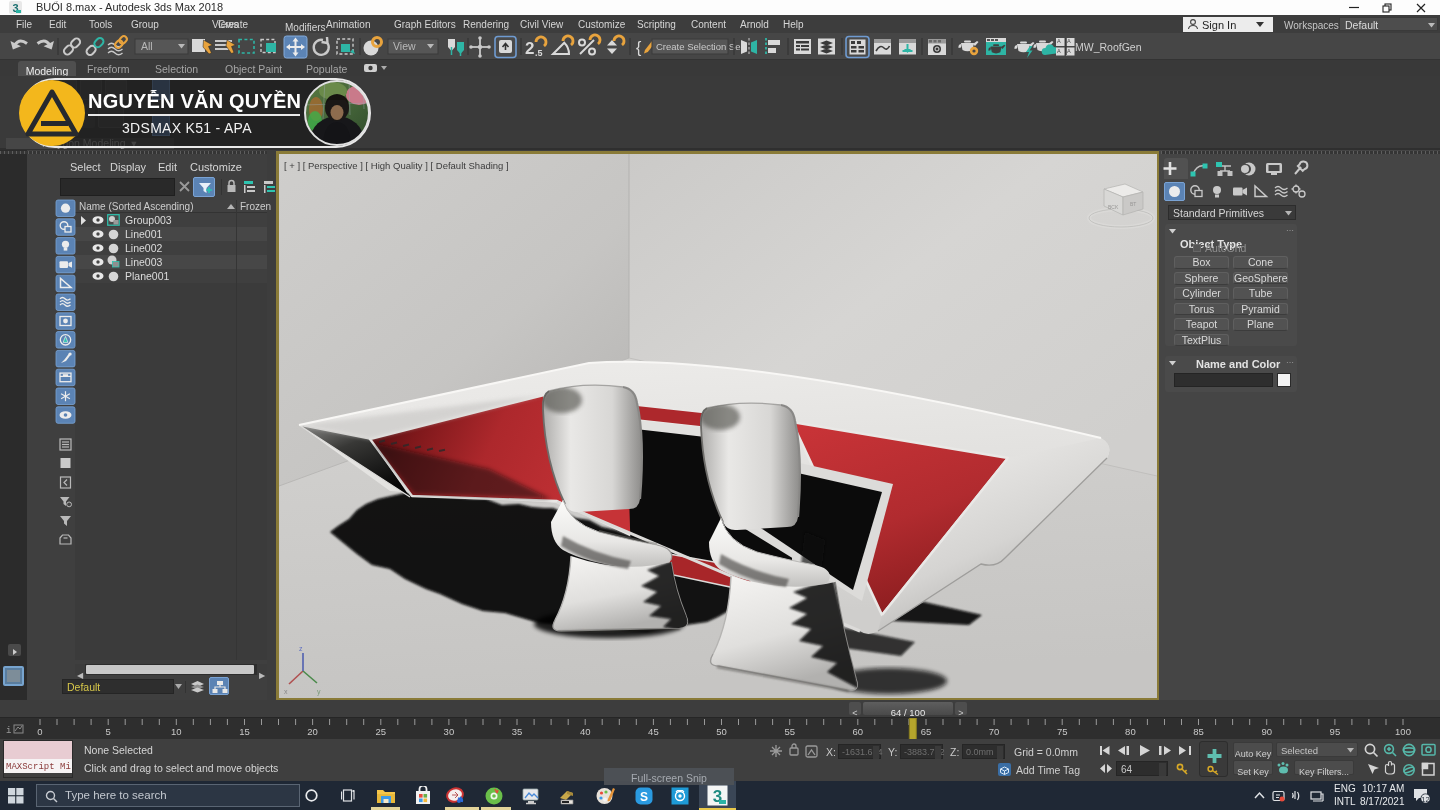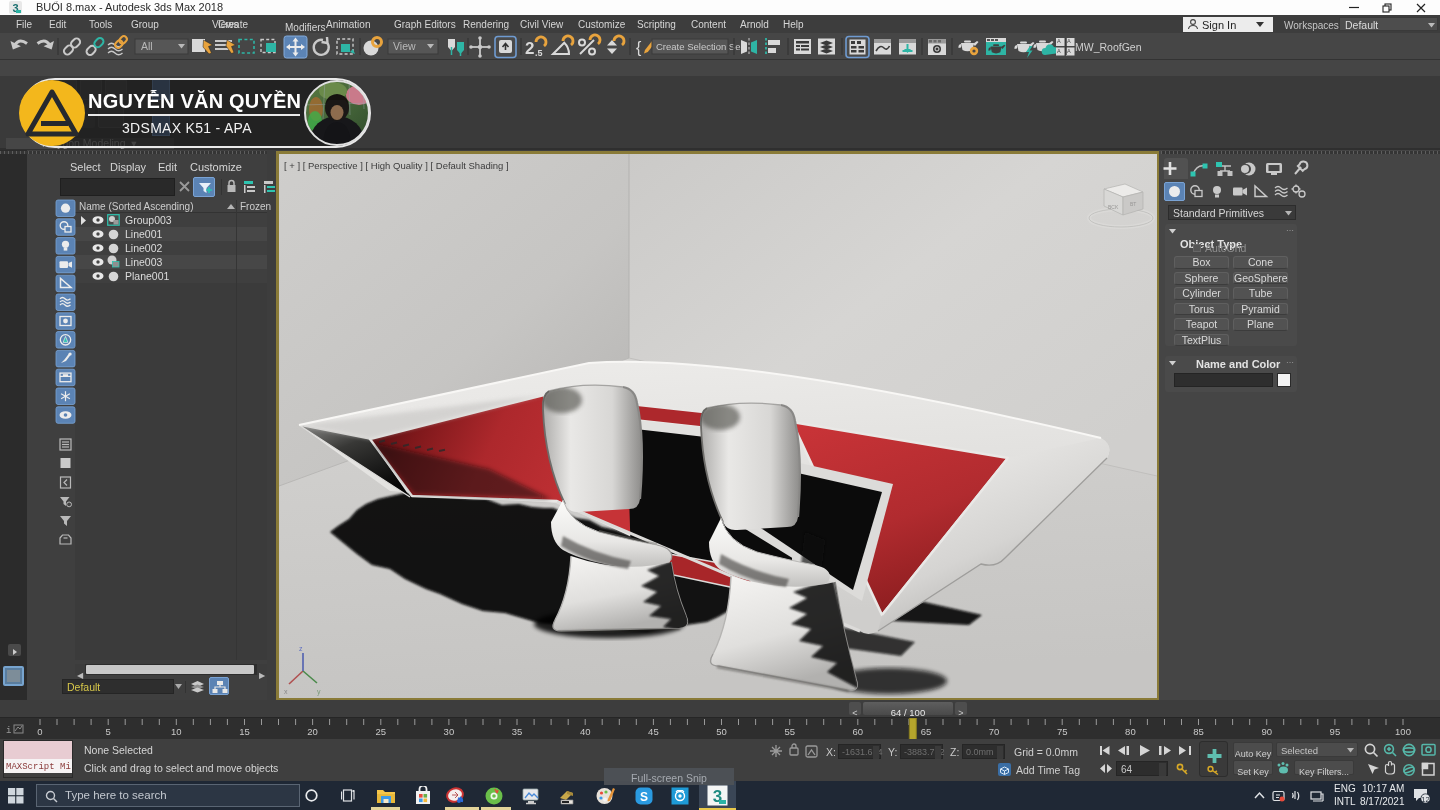--- a/index.html
+++ b/index.html
@@ -258,20 +258,33 @@
           <text x="1071" y="10">A</text>
           <text x="1081" y="10">A</text>
           <text x="1071" y="20">A</text>
           <text x="1081" y="20">A</text>
         </g>
       <line x1="1066" y1="5" x2="1066" y2="22" stroke="#383838" stroke-width="1.5"></line>
     </svg>
     <div class="txt" style="left:1075px;top:8px;font-size:10.5px;color:#cfcfcf;">MW_RoofGen</div>
   </div>
 
+  <div class="abs" style="left:0;top:60px;width:1440px;height:16px;background:#393939;">
+    <div class="abs" style="left:18px;top:1px;width:58px;height:15px;background:#4f4f4f;border-radius:3px 3px 0 0;text-align:center;">
+      <span style="font-size:10.5px;color:#ececec;line-height:15px;">Modeling</span></div>
+    <div class="txt" style="left:87px;top:3px;font-size:10.5px;color:#a5a5a5;">Freeform</div>
+    <div class="txt" style="left:155px;top:3px;font-size:10.5px;color:#a5a5a5;">Selection</div>
+    <div class="txt" style="left:225px;top:3px;font-size:10.5px;color:#a5a5a5;">Object Paint</div>
+    <div class="txt" style="left:306px;top:3px;font-size:10.5px;color:#a5a5a5;">Populate</div>
+    <svg class="abs" style="left:364px;top:3px;" width="24" height="11" viewBox="0 0 24 11">
+      <rect x="0" y="1" width="13" height="8" rx="2" fill="#cfcfcf"></rect>
+      <circle cx="6.5" cy="5" r="2.2" fill="#393939"></circle>
+      <path d="M17 3 L23 3 L20 7 Z" fill="#aaa"></path>
+    </svg>
+  </div>
 
   <div class="abs" style="left:0;top:76px;width:1440px;height:74px;background:#3a3a3a;border-bottom:2px solid #2f2f2f;">
 
     <div class="abs" style="left:55px;top:4px;width:22px;height:20px;background:#454545;border:1px solid #505050;"></div>
     <div class="abs" style="left:80px;top:4px;width:22px;height:20px;background:#454545;border:1px solid #505050;"></div>
     <div class="abs" style="left:105px;top:4px;width:22px;height:20px;background:#454545;border:1px solid #505050;"></div>
     <div class="abs" style="left:152px;top:2px;width:18px;height:22px;background:#4e6f9a;border:1px solid #6a8fc0;"></div>
     <div class="abs" style="left:152px;top:38px;width:18px;height:22px;background:#4e6f9a;border:1px solid #6a8fc0;"></div>
     <div class="abs" style="left:98px;top:28px;width:26px;height:24px;background:#434343;border:1px solid #4e4e4e;border-radius:2px;"></div>
     <div class="abs" style="left:55px;top:28px;width:40px;height:24px;background:#414141;border-radius:2px;"></div>

